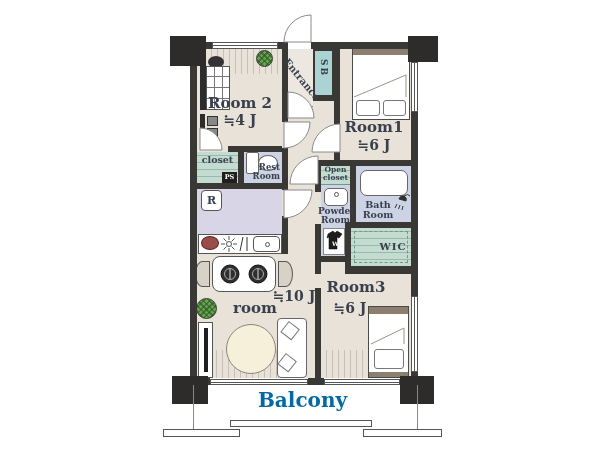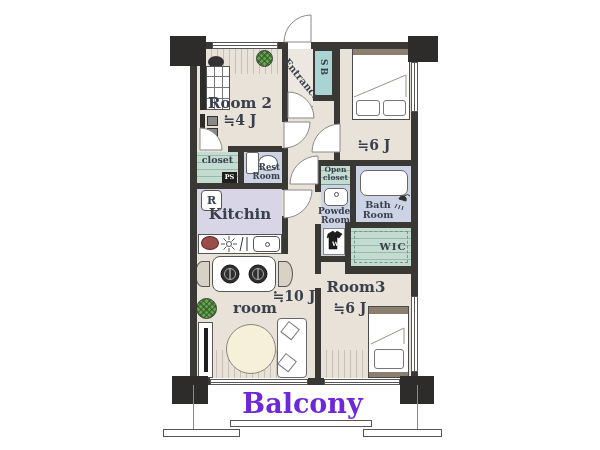--- a/index.html
+++ b/index.html
@@ -193,31 +193,31 @@
     </g>
     <g>
       <path d="M328 234 l5 -3 2 2 2 -2 5 3 -3 4 -2 -1 0 12 -8 0 0 -12 -2 1 Z" fill="#1d1d1d" stroke="#000" stroke-width="0.5"></path>
       <text x="332" y="246" font-size="6" fill="#fff" font-weight="bold" font-family="DejaVu Serif, Liberation Serif, serif">W</text>
     </g>
   </svg>
 
   <div class="abs lbl name" style="left:200px;top:96px;width:80px;">Room 2</div>
   <div class="abs lbl size" style="left:200px;top:113px;width:80px;">≒4 J</div>
 
+  <div class="abs lbl name" style="left:336px;top:120px;width:76px;">Room1</div>
   <div class="abs lbl size" style="left:336px;top:138px;width:76px;">≒6 J</div>
 
   <div class="abs lbl name" style="left:321px;top:280px;width:70px;">Room3</div>
   <div class="abs lbl size" style="left:321px;top:301px;width:58px;">≒6 J</div>
 
-  <div class="abs lbl name" style="left:197px;top:207px;width:86px;">Kitchin</div>
 
   <div class="abs lbl name" style="left:216px;top:301px;width:78px;">room</div>
   <div class="abs lbl size" style="left:272px;top:289px;width:44px;">≒10 J</div>
 
-  <div class="abs lbl" style="left:240px;top:390px;width:125px;font-size:27px;color:#6d28d9;">Balcony</div>
+  <div class="abs lbl" style="left:240px;top:390px;width:125px;font-size:20px;color:#0369a1;">Balcony</div>
 
   <div class="abs lbl" style="left:197px;top:155px;width:41px;font-size:9.5px;">closet</div>
   <div class="abs chip" style="left:222px;top:172px;width:15px;height:11px;font-size:6.5px;line-height:11px;">PS</div>
 
   <div class="abs lbl" style="left:244px;top:163px;width:36px;font-size:8.5px;text-align:right;">
     <div>Rest</div>
     <div>Room</div>
   </div>
 
   <div class="abs lbl" style="left:320px;top:166px;width:31px;font-size:7.5px;">

